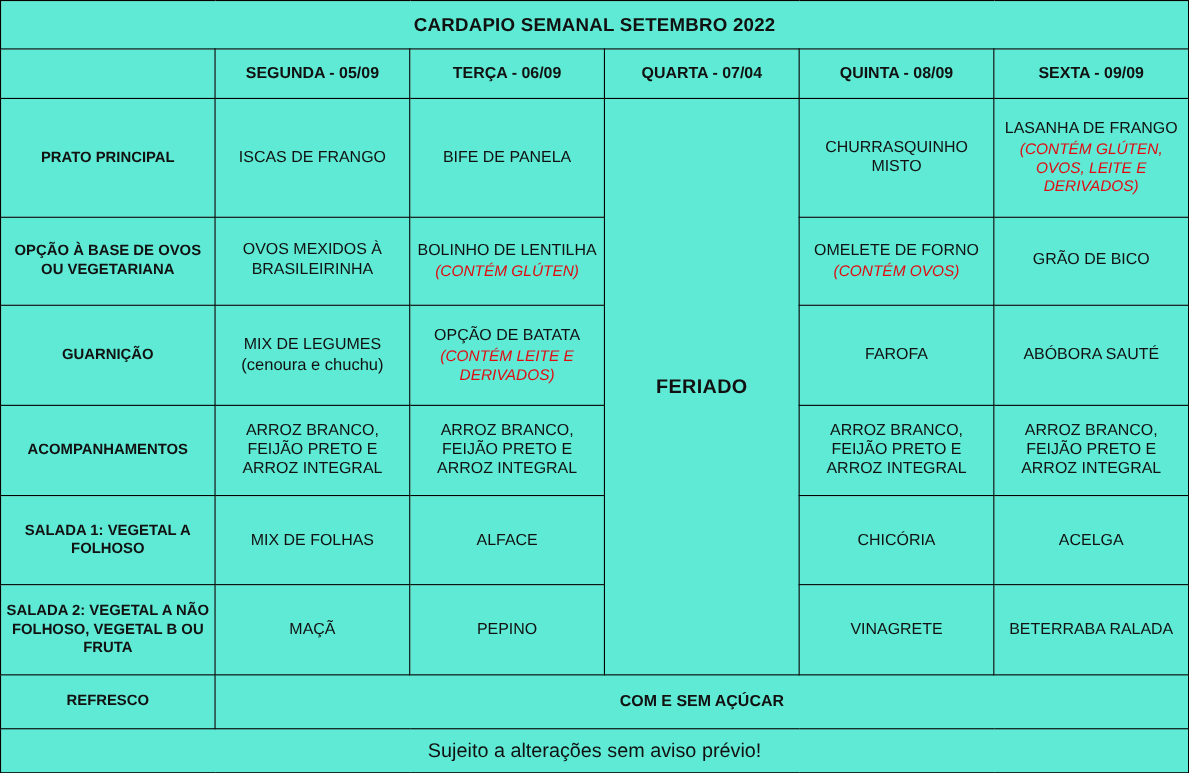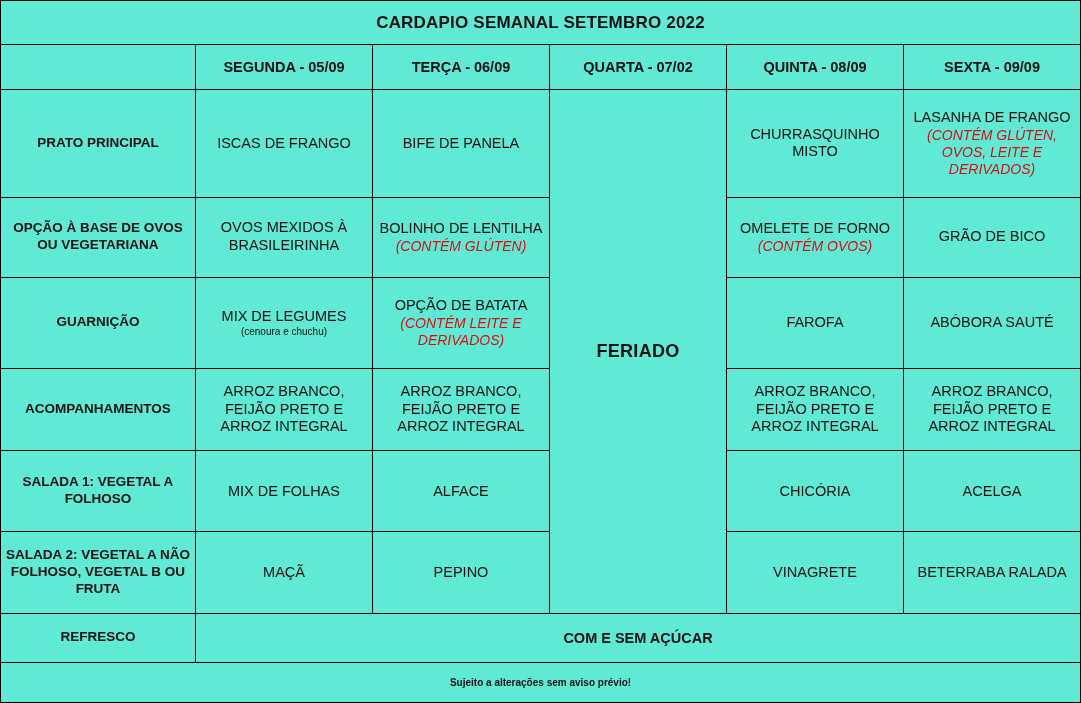--- a/index.html
+++ b/index.html
@@ -75,21 +75,21 @@
   .alerg {
     display: block;
     color: #E10C12;
     font-weight: normal;
     font-style: italic;
     font-size: 14px;
     line-height: 1.2;
   }
   .sub {
     display: block;
-    font-size: 10px;
+    font-size: 15px;
     line-height: 1.22;
   }
 
   
   td.holiday {
     font-size: 18px;
     font-weight: bold;
     color: #000000;
     letter-spacing: .3px;
   }
@@ -97,22 +97,22 @@
   
   td.refresco-value {
     background: #E8EEDC;
     font-weight: bold;
     font-size: 14.5px;
   }
 
   
   td.footer-note {
     background: #F7C194;
-    font-weight: bold;
-    font-size: 10px;
+    font-weight: normal;
+    font-size: 18px;
     height: 40px;
     color: #111111;
   }
 
   
   tr.r-prato td    { height: 107px; }
   tr.r-ovos td     { height: 80px;  }
   tr.r-guarn td    { height: 91px;  }
   tr.r-acomp td    { height: 82px;  }
   tr.r-sal1 td     { height: 81px;  }
@@ -135,21 +135,21 @@
     <tbody>
 
       <tr>
         <td class="title-bar" colspan="6">CARDAPIO SEMANAL SETEMBRO 2022</td>
       </tr>
 
       <tr>
         <td class="corner"></td>
         <td class="day-head">SEGUNDA - 05/09</td>
         <td class="day-head">TERÇA - 06/09</td>
-        <td class="day-head">QUARTA - 07/02</td>
+        <td class="day-head">QUARTA - 07/04</td>
         <td class="day-head">QUINTA - 08/09</td>
         <td class="day-head">SEXTA - 09/09</td>
       </tr>
 
       <tr class="r-prato">
         <td class="row-label">PRATO PRINCIPAL</td>
         <td class="cell">
           <span>ISCAS DE FRANGO</span>
         </td>
         <td class="cell">

